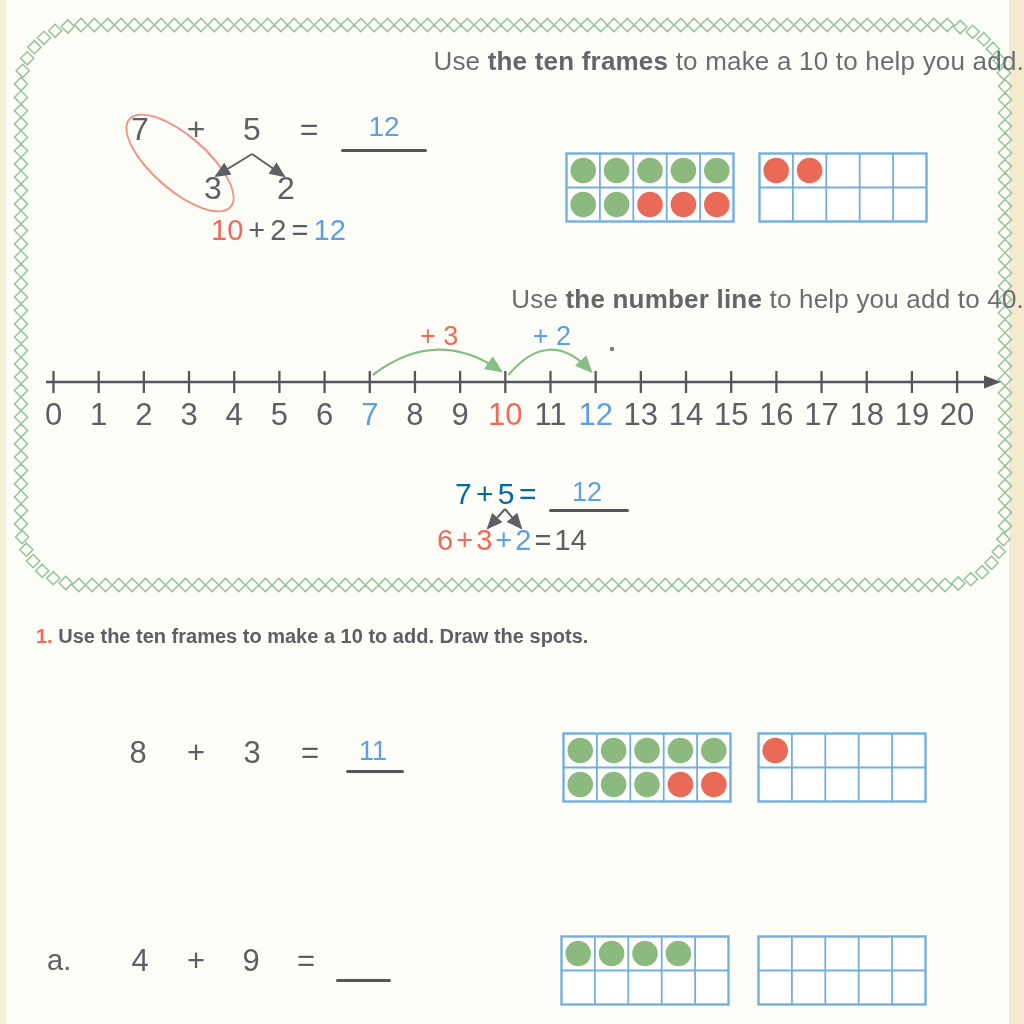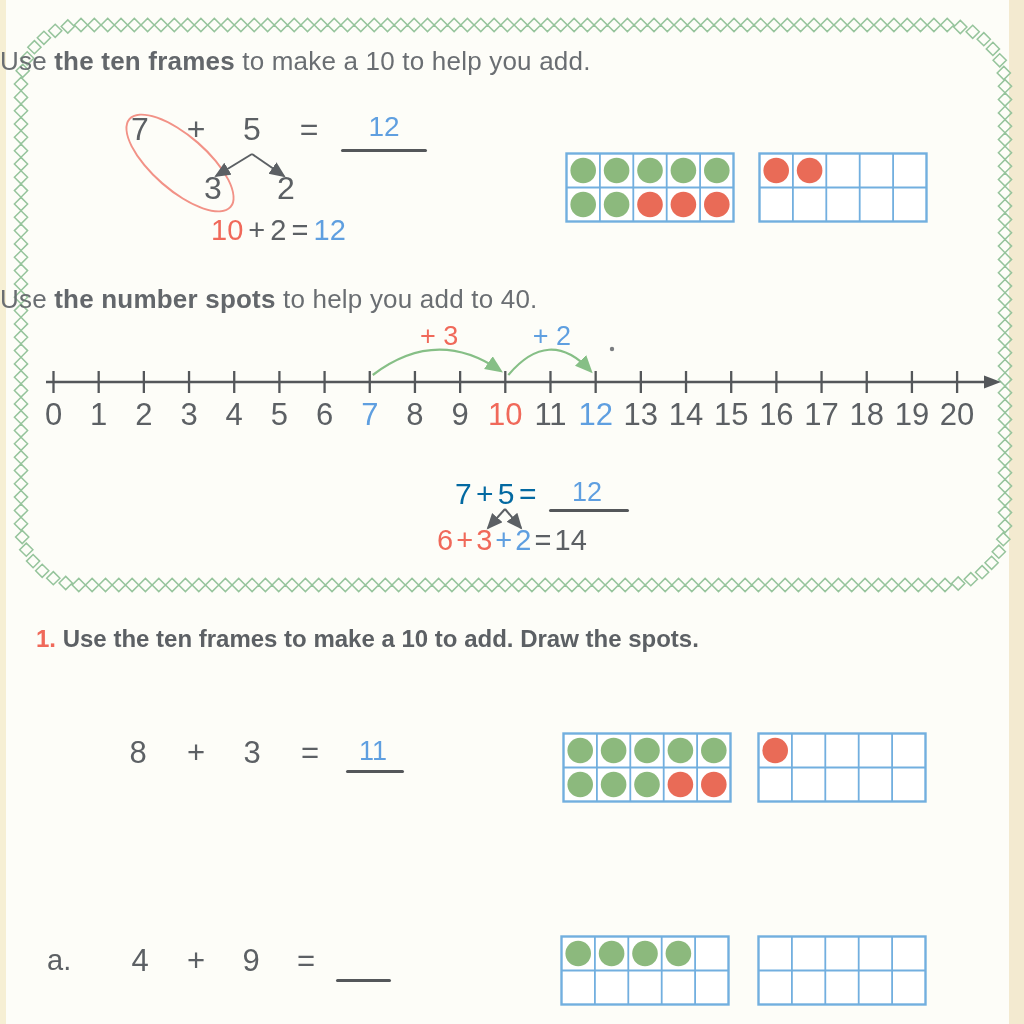--- a/index.html
+++ b/index.html
@@ -2,31 +2,31 @@
 <html><head>
 <meta charset="utf-8">
 <style>
   html,body{margin:0;padding:0}
   body{width:1024px;height:1024px;position:relative;overflow:hidden;
        background:#fdfdf8;font-family:"Liberation Sans",sans-serif;}
   .edge{position:absolute;top:0;bottom:0}
   .edge-l{left:0;width:6px;background:#f6efd4}
   .edge-r{left:1009px;width:15px;background:#f3ead0}
   svg.overlay{position:absolute;display:block}
-  .title{position:absolute;left:0;width:100%;text-align:left;font-size:26px;letter-spacing:.2px;color:#6a6e72}
+  .title{position:absolute;left:0;width:100%;text-align:right;font-size:26px;letter-spacing:.2px;color:#6a6e72}
   .tok{position:absolute;transform:translateX(-50%);font-size:32px;color:#5c6064;white-space:pre}
   .ansline{position:absolute;height:3px;background:#54575a;border-radius:2px}
   .ansval{position:absolute;transform:translateX(-50%);color:#5f9fe0;font-size:28px;white-space:pre}
   .oval{position:absolute;left:112px;top:135px;width:132px;height:52px;
         border:2.5px solid #f29287;border-radius:50%;transform:rotate(41deg)}
   .inline-eq{position:absolute;white-space:pre}
   .resline{left:211px;top:214px;font-size:29px;word-spacing:-3px}
   .check-lhs{left:455px;top:477px;font-size:30px;word-spacing:-4px;color:#0369a1}
   .decomp{left:437px;top:524px;font-size:29px;word-spacing:-5px}
-  .heading{position:absolute;left:36px;top:625px;font-size:24px;font-weight:700;white-space:pre}
+  .heading{position:absolute;left:36px;top:625px;font-size:20px;font-weight:700;white-space:pre}
   .row-label{position:absolute;font-size:29px;color:#5c6064}
   .tf{position:absolute}
   .pc-g{color:#6a6e72}
   .pc-gb{color:#63676b;font-weight:700}
   .pc-d{color:#5c6064}
   .pc-db{color:#5c6064;font-weight:700}
   .pc-r{color:#f0695a}
   .pc-rb{color:#f0695a;font-weight:700}
   .pc-b{color:#5f9fe0}
 </style>
@@ -81,21 +81,21 @@
       <circle cx="118.39999999999999" cy="52.5" r="12.8" fill="#e96b57"></circle>
       <circle cx="151.79999999999998" cy="52.5" r="12.8" fill="#e96b57"></circle>
     </svg></div>
 <div class="tf" style="left:758px;top:152px"><svg width="170" height="71">
       <rect x="1.5" y="1.5" width="167" height="68" fill="#ffffff" stroke="#72afdf" stroke-width="2.4"></rect>
       <path d="M34.9,1.5 L34.9,69.5 M68.3,1.5 L68.3,69.5 M101.69999999999999,1.5 L101.69999999999999,69.5 M135.1,1.5 L135.1,69.5 M1.5,35.5 L168.5,35.5" stroke="#72afdf" stroke-width="1.8" fill="none"></path>
       <circle cx="18.2" cy="18.5" r="12.8" fill="#e96b57"></circle>
       <circle cx="51.599999999999994" cy="18.5" r="12.8" fill="#e96b57"></circle>
     </svg></div>
 
-<div class="title" style="top:284px"><span class="pc-g">Use </span><span class="pc-gb">the number spots</span><span class="pc-g"> to help you add to 40.</span></div>
+<div class="title" style="top:284px"><span class="pc-g">Use </span><span class="pc-gb">the number line</span><span class="pc-g"> to help you add to 40.</span></div>
 
 <svg id="nl" class="overlay" style="left:0;top:318px" width="1024" height="120">
     <defs>
       <marker id="mg" markerWidth="9" markerHeight="8" refX="6" refY="3.5" orient="auto">
         <path d="M0,0 L8,3.5 L0,7 Z" fill="#86bf86"></path>
       </marker>
     </defs>
     <line x1="46" y1="64" x2="986" y2="64" stroke="#54575a" stroke-width="2.3"></line>
     <polygon points="984,57.5 1001,64 984,70.5" fill="#54575a"></polygon>
     <line x1="53.5" y1="53" x2="53.5" y2="75" stroke="#54575a" stroke-width="2.3"></line>

